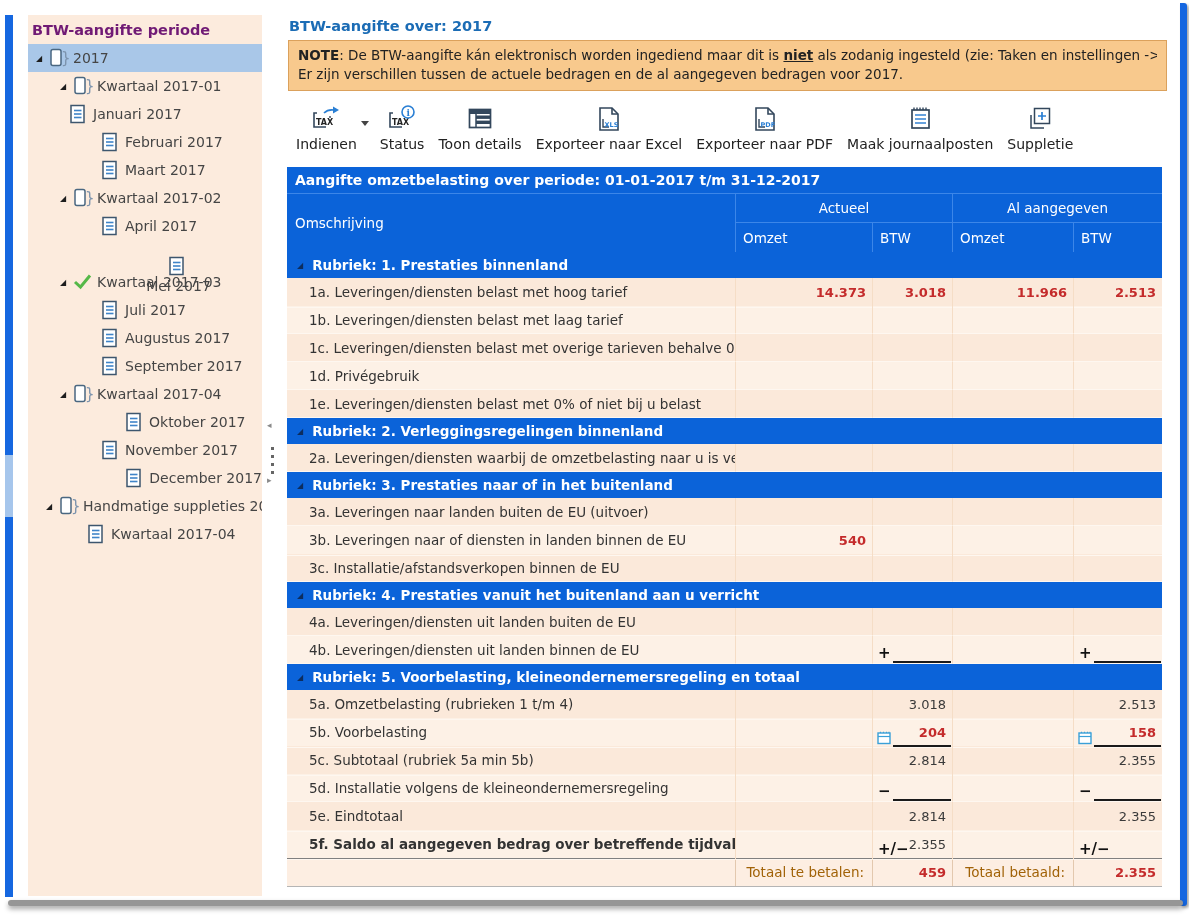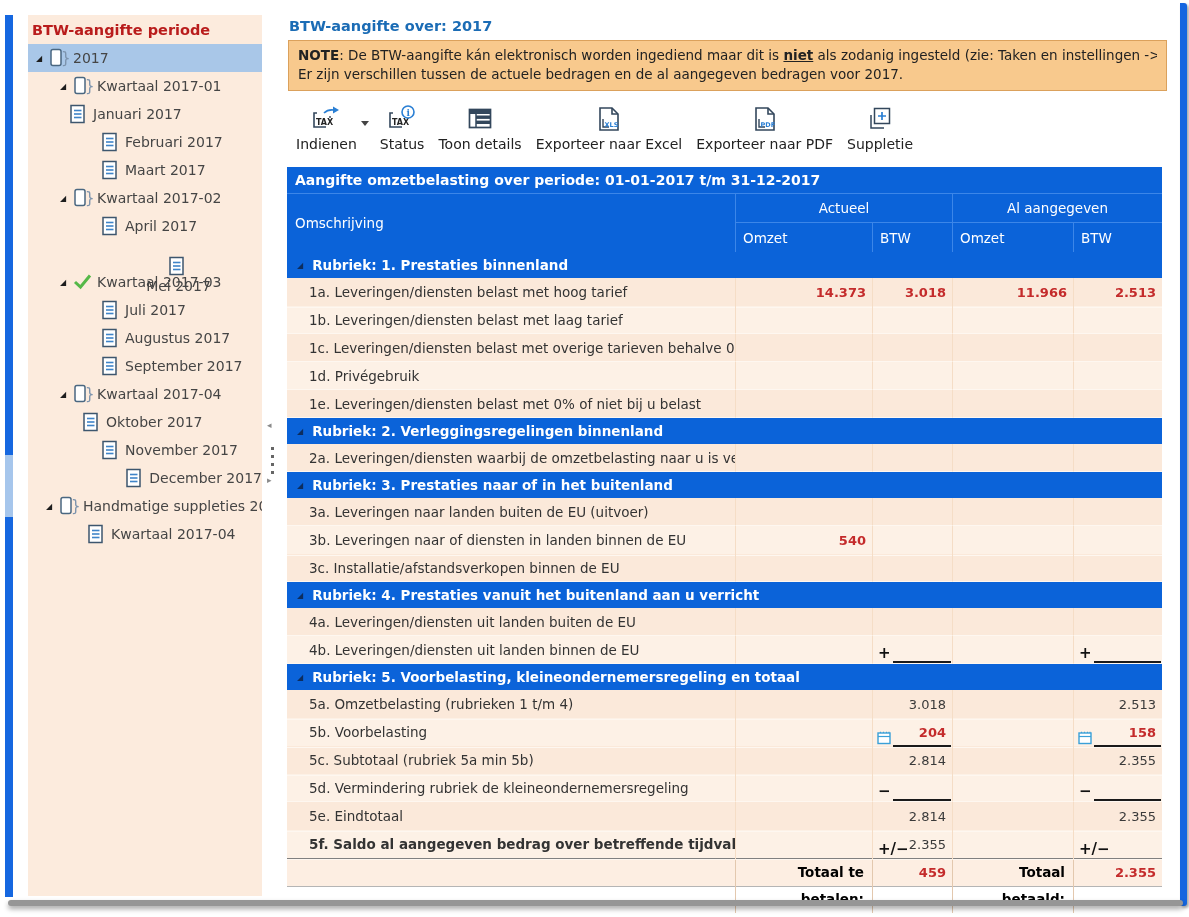--- a/index.html
+++ b/index.html
@@ -5,21 +5,21 @@
   html,body{margin:0;padding:0;width:1189px;height:917px;overflow:hidden;
     font-family:"DejaVu Sans","Liberation Sans",sans-serif;background:#fff;}
   .window{position:absolute;inset:0;background:#fff;}
 
   
   .left-sb{position:absolute;left:5px;top:15px;width:8px;height:882px;background:#1567e0;}
   .left-sb .thumb{position:absolute;left:0;top:440px;width:8px;height:62px;background:#a6c6ec;}
 
   
   .sidebar{position:absolute;left:28px;top:15px;width:234px;height:881px;background:#fcebdd;}
-  .sidebar-title{padding:7px 4px 6px 4px;color:#b91c1c;font-weight:bold;font-size:14.5px;}
+  .sidebar-title{padding:7px 4px 6px 4px;color:#701a75;font-weight:bold;font-size:14.5px;}
   .tree-row{position:relative;height:28px;display:flex;align-items:center;font-size:14px;color:#454545;cursor:default;white-space:nowrap;}
   .tree-row.selected{background:#a9c7e8;}
   .tree-arrow{width:14px;font-size:8px;color:#1d1d1d;text-align:center;flex:0 0 14px;}
   .tree-spacer{flex:0 0 14px;}
   .tree-ico{flex:0 0 24px;display:flex;align-items:center;justify-content:center;}
   .tree-label{margin-left:3px;}
 
   
   .splitter{position:absolute;left:262px;top:15px;width:22px;height:881px;background:#fff;}
   .sp-arrow{position:absolute;left:5px;font-size:9px;color:#8a8a8a;}
@@ -63,21 +63,21 @@
   .num{color:#3a3a3a;font-size:13px;}
   .num.red{color:#c42b2b;font-weight:bold;}
   .bold{font-weight:bold;}
   .sign{position:absolute;left:5px;bottom:-4px;font-weight:bold;color:#111;font-size:15px;}
   .sumline{position:absolute;left:20px;right:1px;bottom:0;height:2px;background:#1a1a1a;}
   .vb-ico{position:absolute;left:4px;top:8px;}
   .tb-total{display:grid;grid-template-columns:448px 137px 80px 121px 89px;height:27px;background:#fdeee2;
     border-top:1px solid #808080;border-bottom:1px solid #b5b5b5;box-sizing:content-box;}
   .tb-total .tcell{line-height:27px;text-align:right;border-left:1px solid #e3c8ae;box-sizing:border-box;}
   .tb-total .tcell:first-child{border-left:none;}
-  .tb-total .tlab{font-weight:bold;color:#000000;padding-right:8px;}
+  .tb-total .tlab{font-weight:normal;color:#a16207;padding-right:8px;}
   .tb-total .tval{font-weight:bold;color:#c42b2b;padding-right:6px;font-size:13px;}
 
   
   .right-border{position:absolute;left:1180px;top:3px;width:7px;height:903px;background:#1566e0;
     border-radius:0 3px 3px 0;box-shadow:2px 2px 3px rgba(0,0,0,.35);}
   .bottom-shadow{position:absolute;left:8px;top:900px;width:1175px;height:6px;background:#969696;
     border-radius:3px;box-shadow:0 3px 5px rgba(0,0,0,.35);}
 </style>
 </head>
 <body>
@@ -229,21 +229,21 @@
         <div class="tree-row" style="padding-left: 28px;">
           <span class="tree-arrow">◢</span>
           <span class="tree-ico">
             <svg width="21" height="22" viewBox="0 0 21 22">
               <rect x="3" y="2.5" width="10" height="16" rx="2" fill="#fff" stroke="#4a6781" stroke-width="1.5"></rect>
               <text x="13" y="16" font-size="15" fill="#7c93ad" font-family="DejaVu Sans">}</text>
             </svg>
           </span>
           <span class="tree-label">Kwartaal 2017-04</span>
         </div>
-        <div class="tree-row" style="padding-left: 37px;">
+        <div class="tree-row" style="padding-left: 80px;">
           <span class="tree-spacer"></span>
           <span class="tree-ico">
             <svg width="20" height="22" viewBox="0 0 20 22">
               <rect x="3" y="2.5" width="13" height="17" fill="#fff" stroke="#3d566e" stroke-width="1.5"></rect>
               <line x1="6" y1="7.5" x2="13.5" y2="7.5" stroke="#3f84c8" stroke-width="1.6"></line>
               <line x1="6" y1="11" x2="13.5" y2="11" stroke="#3f84c8" stroke-width="1.6"></line>
               <line x1="6" y1="14.5" x2="13.5" y2="14.5" stroke="#3f84c8" stroke-width="1.6"></line>
             </svg>
           </span>
           <span class="tree-label">Oktober 2017</span>
@@ -362,20 +362,32 @@
         <div class="tbtn">
           <div class="ticon">
             <svg width="30" height="30" viewBox="0 0 30 30">
               <path d="M6 4 h12 l6 6 v16 H6 z" fill="#fff" stroke="#33475c" stroke-width="1.6"></path>
               <path d="M18 4 v6 h6" fill="none" stroke="#33475c" stroke-width="1.6"></path>
               <path d="M9 15 v8 h6" fill="none" stroke="#33475c" stroke-width="1.4"></path>
               <text x="10.5" y="22.5" font-size="6.5" font-weight="bold" fill="#2a7fd4" font-family="DejaVu Sans">PDF</text>
             </svg>
           </div>
           <div class="tlabel">Exporteer naar PDF</div>
+        </div>
+        <div class="tbtn">
+          <div class="ticon">
+            <svg width="30" height="30" viewBox="0 0 30 30">
+              <rect x="7" y="6" width="17" height="18" fill="#fff" stroke="#33475c" stroke-width="1.7"></rect>
+              <path d="M9 6 v-2.5 M12 6 v-2.5 M15 6 v-2.5 M18 6 v-2.5 M21 6 v-2.5" stroke="#33475c" stroke-width="1.4"></path>
+              <line x1="10" y1="11" x2="21" y2="11" stroke="#4a90d9" stroke-width="1.7"></line>
+              <line x1="10" y1="15" x2="21" y2="15" stroke="#4a90d9" stroke-width="1.7"></line>
+              <line x1="10" y1="19" x2="21" y2="19" stroke="#4a90d9" stroke-width="1.7"></line>
+            </svg>
+          </div>
+          <div class="tlabel">Maak journaalposten</div>
         </div>
         <div class="tbtn">
           <div class="ticon">
             <svg width="30" height="30" viewBox="0 0 30 30">
               <path d="M6 11 v13 h13" fill="none" stroke="#33475c" stroke-width="1.5"></path>
               <rect x="9.5" y="4.5" width="15" height="15" fill="#fff" stroke="#33475c" stroke-width="1.5"></rect>
               <path d="M17 8 v8 M13 12 h8" stroke="#2a7fd4" stroke-width="1.7"></path>
             </svg>
           </div>
           <div class="tlabel">Suppletie</div>
@@ -522,21 +534,21 @@
                   </svg></span><span class="num red">158</span><div class="sumline"></div></div>
             </div>
             <div class="trow alt0">
               <div class="cell lbl">5c. Subtotaal (rubriek 5a min 5b)</div>
               <div class="cell val"></div>
               <div class="cell val"><span class="num">2.814</span></div>
               <div class="cell val"></div>
               <div class="cell val"><span class="num">2.355</span></div>
             </div>
             <div class="trow alt1">
-              <div class="cell lbl">5d. Vermindering rubriek de kleineondernemersregeling</div>
+              <div class="cell lbl">5d. Installatie volgens de kleineondernemersregeling</div>
               <div class="cell val"></div>
               <div class="cell val">
                 <span class="sign">−</span>
                 <div class="sumline"></div>
               </div>
               <div class="cell val"></div>
               <div class="cell val">
                 <span class="sign">−</span>
                 <div class="sumline"></div>
               </div>

